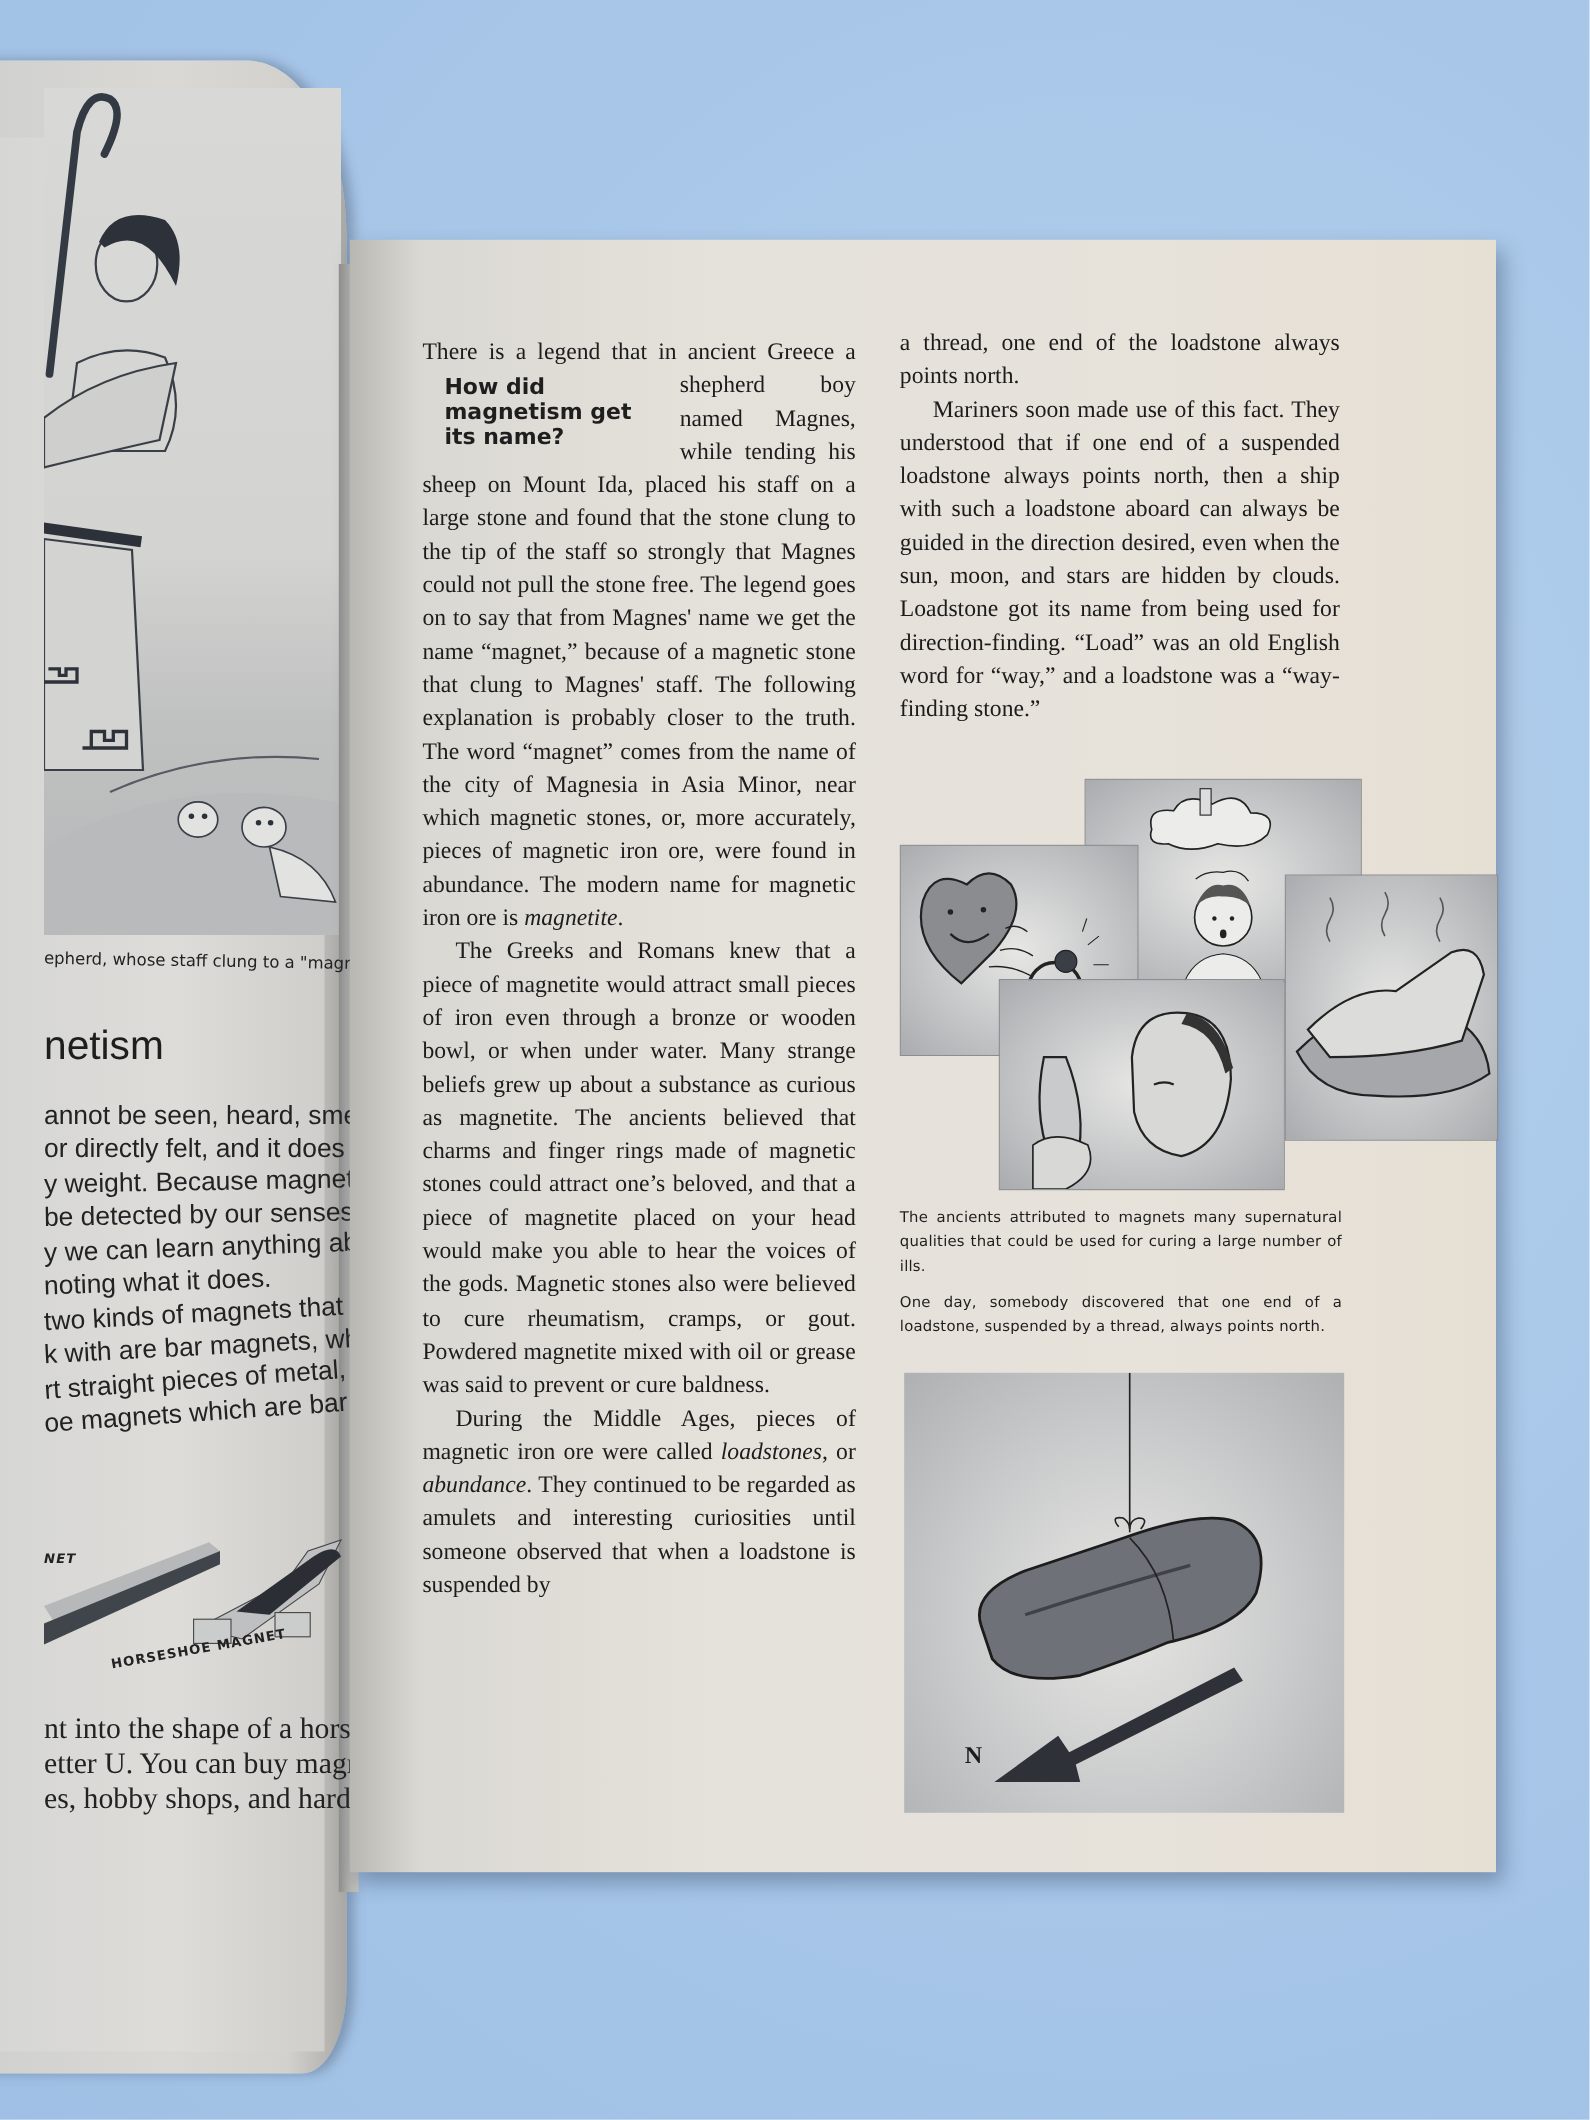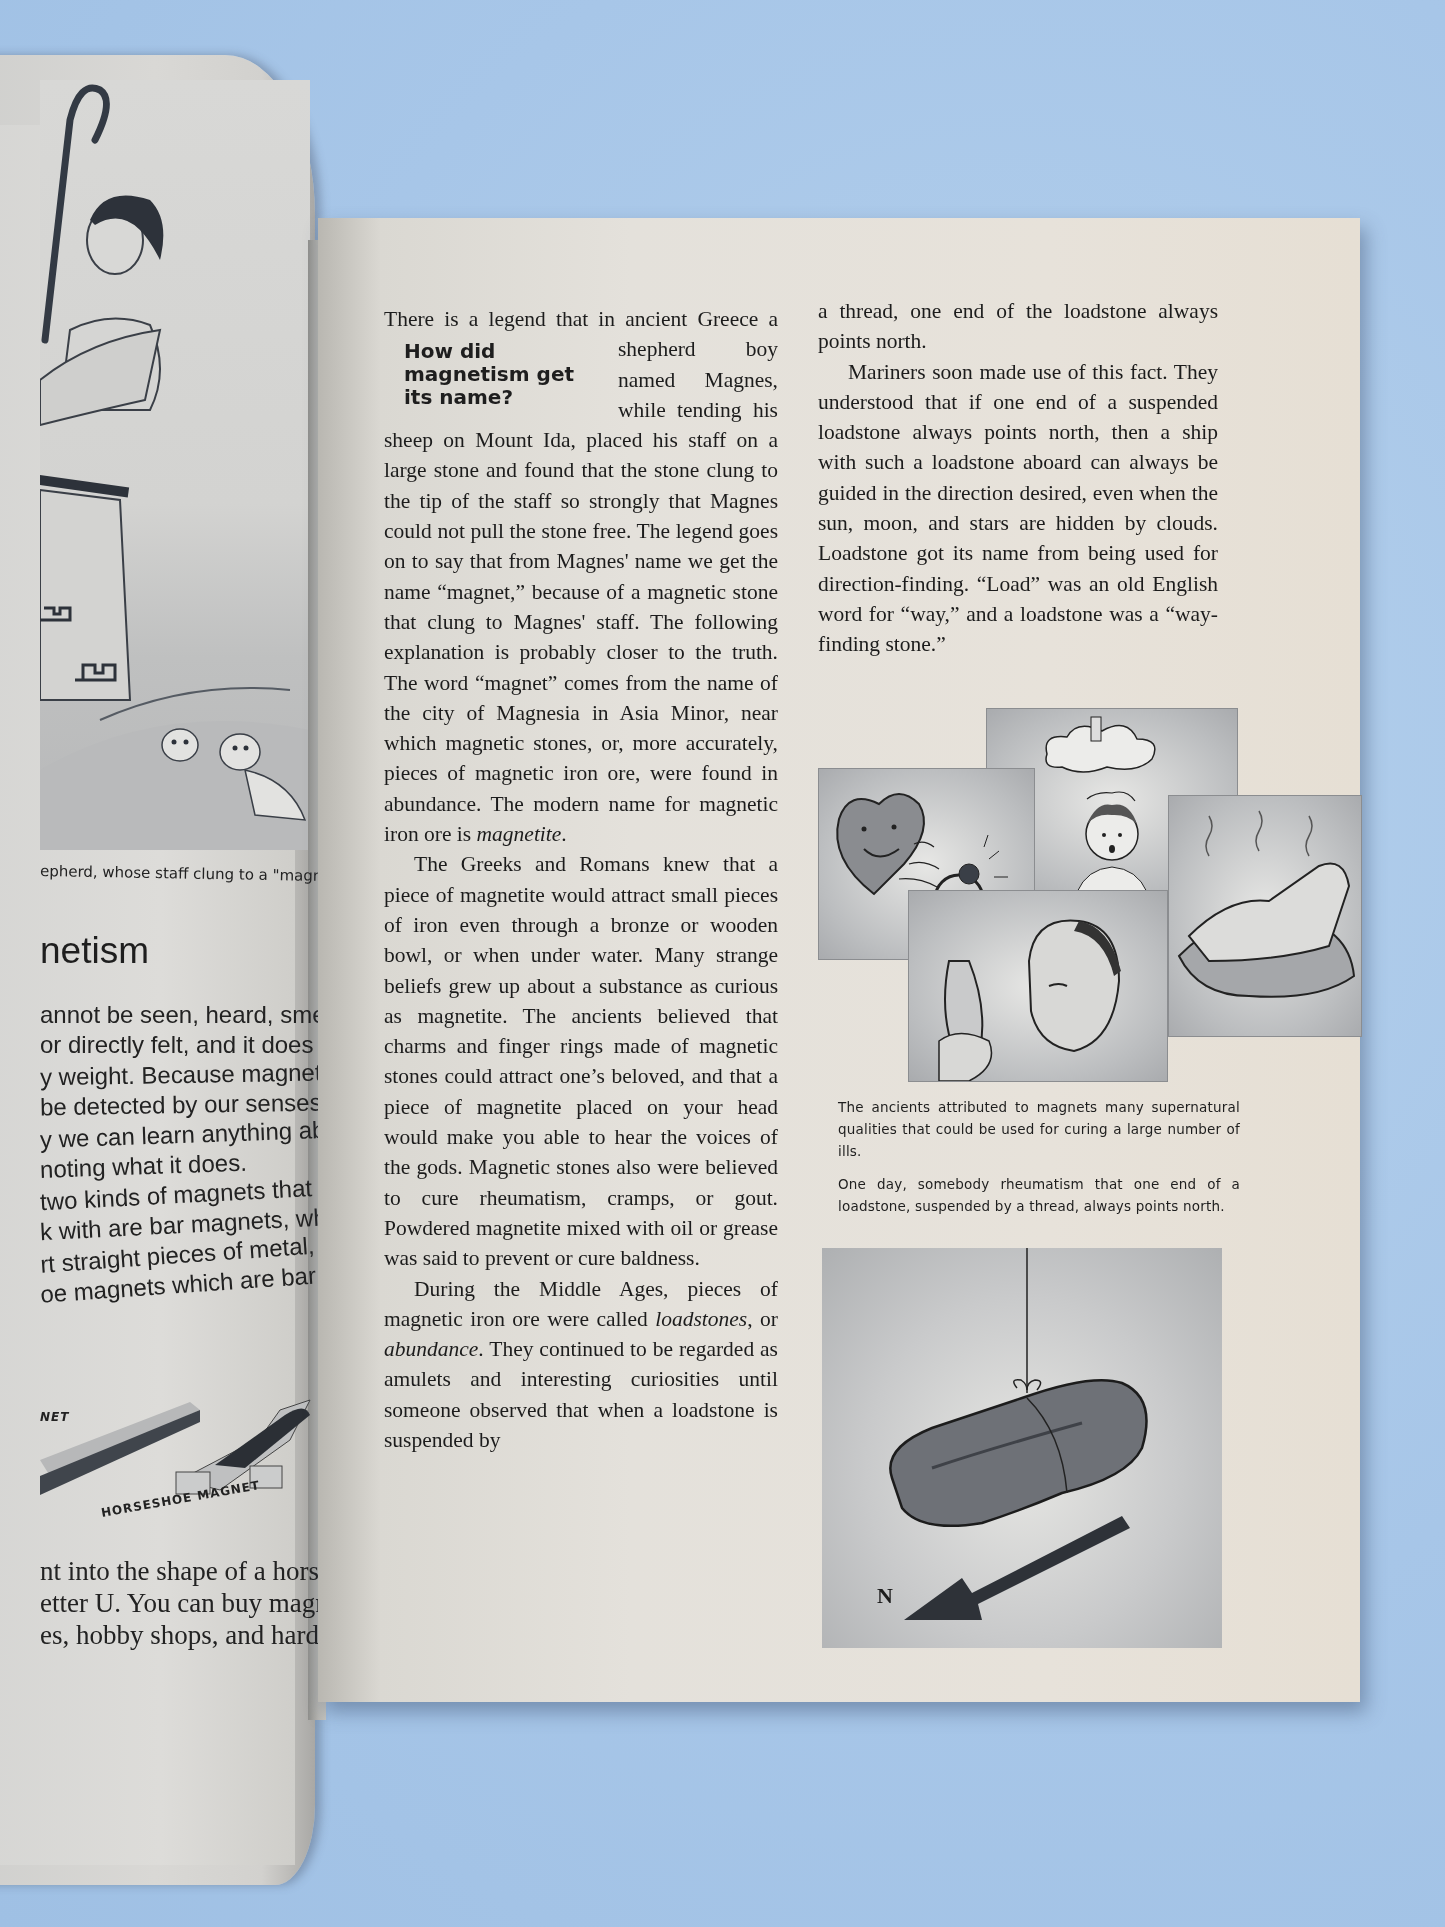--- a/index.html
+++ b/index.html
@@ -72,21 +72,21 @@
   .col-1 { left:66px; top:86px; width:394px; }
   .col-2 { left:500px; top:78px; width:400px; }
   .col p { margin:0; }
   .col p.indent { text-indent:30px; }
   .side-head {
     float:left; width:200px; margin:6px 14px 4px 20px;
     font-family:"DejaVu Sans", sans-serif; font-weight:bold; font-size:20px; line-height:23px; color:#1e1e1e;
     text-align:left;
   }
   .caption {
-    position:absolute; left:520px; width:402px;
+    position:absolute; left:500px; width:402px;
     font-family:"DejaVu Sans", sans-serif; font-size:13.5px; line-height:22px; color:#1e1e1e;
     text-align:justify; letter-spacing:0.2px;
   }
   .cap-1 { top:878px; }
   .cap-2 { top:955px; }
 
   .collage { position:absolute; left:500px; top:490px; width:542px; height:400px; }
   .panel { position:absolute; border:1.5px solid #8b8d90; overflow:hidden;
     background: radial-gradient(ellipse at 50% 50%, #e7e7e5 0%, #bcbec0 70%, #a9abae 100%); }
   .p-heart { left:0; top:60px; width:215px; height:190px; }
@@ -248,21 +248,21 @@
         <path d="M120 70 Q125 25 170 30 Q210 35 210 90 Q205 150 165 160 Q130 155 122 120 Z" fill="#d8d8d6" stroke="#222" stroke-width="2"></path>
         <path d="M170 30 Q200 35 212 80 L205 85 Q195 45 165 40Z" fill="#333"></path>
         <path d="M140 95 q10 -4 18 0" stroke="#222" stroke-width="2" fill="none"></path>
         <path d="M40 70 Q30 120 45 160 L70 165 Q80 120 60 70 Z" fill="#c9cacb" stroke="#222" stroke-width="2"></path>
         <path d="M30 150 Q50 135 80 150 Q90 175 60 190 L30 190Z" fill="#d8d8d6" stroke="#222" stroke-width="1.5"></path>
       </svg>
     </div>
   </div>
 
   <div class="caption cap-1">The ancients attributed to magnets many supernatural qualities that could be used for curing a large number of ills.</div>
-  <div class="caption cap-2">One day, somebody rheumatism that one end of a loadstone, suspended by a thread, always points north.</div>
+  <div class="caption cap-2">One day, somebody discovered that one end of a loadstone, suspended by a thread, always points north.</div>
 
   <div class="loadstone-illus">
     <svg width="400" height="400" viewBox="0 0 400 400">
       <line x1="205" y1="0" x2="205" y2="145" stroke="#222" stroke-width="1.5"></line>
       <path d="M195 140 q-8 -10 4 -8 q6 4 6 10 q0 -8 8 -10 q10 0 2 10" fill="none" stroke="#222" stroke-width="1.5"></path>
       <path d="M70 230 Q60 200 110 180 Q170 160 200 150 Q270 125 300 135 Q335 150 320 200 Q305 230 240 245 Q200 262 160 275 Q100 285 80 260 Z" fill="#6e7177" stroke="#1c1c1c" stroke-width="2.5"></path>
       <path d="M110 220 Q170 200 260 175" stroke="#3f4248" stroke-width="3" fill="none"></path>
       <path d="M205 150 Q240 185 245 245" stroke="#222" stroke-width="1.5" fill="none"></path>
       <polygon points="82,372 140,330 150,345 300,268 308,280 156,356 160,372" fill="#2e3238"></polygon>
       <text x="55" y="355" font-family="Liberation Serif, serif" font-size="22" font-weight="bold" fill="#1c1c1c">N</text>

